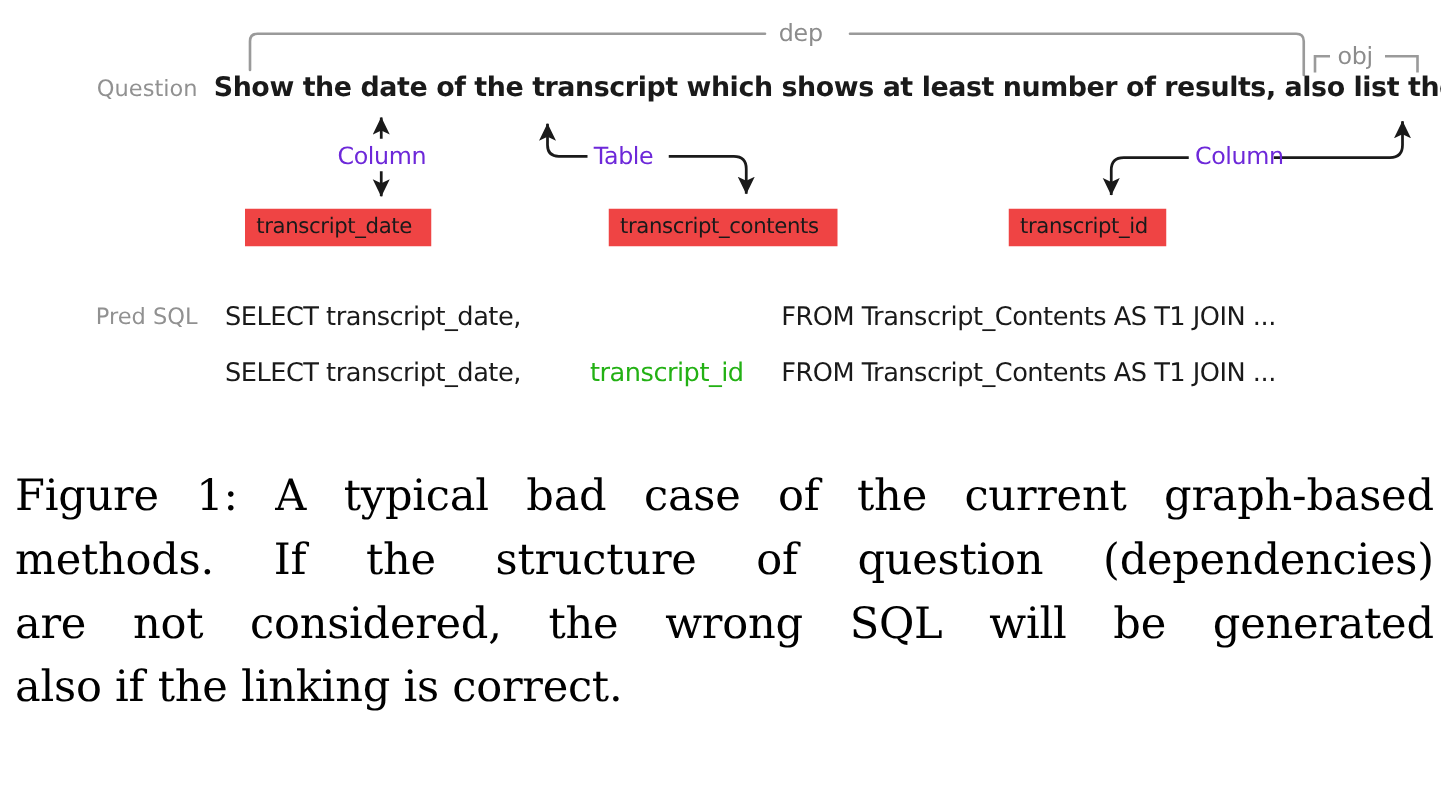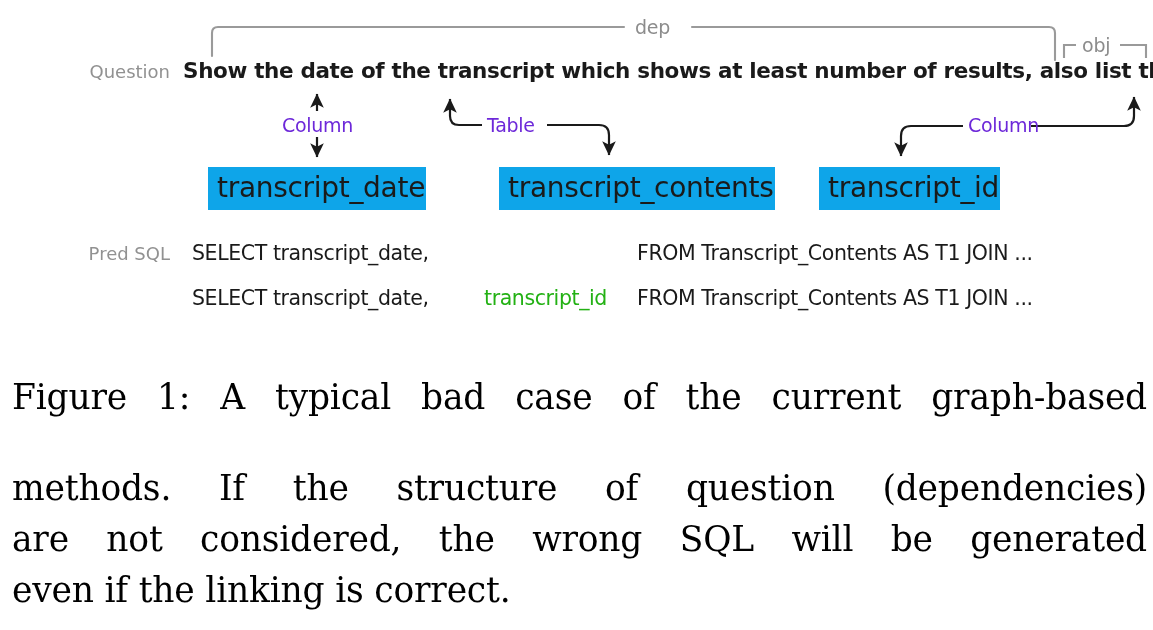--- a/index.html
+++ b/index.html
@@ -11,21 +11,21 @@
     width: 1153px;
     height: 630px;
     position: relative;
     overflow: hidden;
     font-family: "DejaVu Sans", sans-serif;
     -webkit-font-smoothing: antialiased;
   }
 
   #figure-area {
     position: absolute;
-    left: 12px;
+    left: 0;
     top: 0;
     width: 983px;
     height: 340px;
   }
 
   #annot-svg {
     position: absolute;
     left: 0;
     top: 0;
     width: 1153px;
@@ -51,26 +51,26 @@
     font-family: "DejaVu Sans", sans-serif;
     font-size: 21.5px;
     font-weight: 600;
     color: #1a1a1a;
     white-space: nowrap;
     letter-spacing: -0.35px;
   }
 
   .schema-chip {
     position: absolute;
-    background: #0ea5e9;
+    background: #ef4444;
     font-family: "DejaVu Sans", sans-serif;
-    font-size: 28px;
+    font-size: 17px;
     color: #1a1a1a;
     white-space: nowrap;
-    padding: 4px 1px 6px 9px;
+    padding: 4px 15px 6px 9px;
     letter-spacing: -0.3px;
   }
 
   .sql-line {
     position: absolute;
     font-family: "DejaVu Sans", sans-serif;
     font-size: 20.5px;
     color: #1a1a1a;
     white-space: nowrap;
     letter-spacing: -0.4px;
@@ -179,16 +179,16 @@
   <div class="sql-line" style="left:0; top:286px; width:1153px; height:30px;">
     <span class="sql-seg" style="left:180px; top:0;">SELECT  transcript_date,</span>
     <span class="sql-seg sql-green" style="left:472px; top:0;">transcript_id</span>
     <span class="sql-seg" style="left:625px; top:0;">FROM  Transcript_Contents AS T1 JOIN ...</span>
   </div>
 
 </div>
 
 <div id="caption">
   <div style="text-align-last: justify;">Figure 1: A typical bad case of the current graph-based</div>
-  <div style="text-align-last: justify; margin-top: 40px;">methods.   If the structure of question (dependencies)</div>
+  <div style="text-align-last: justify;">methods.   If the structure of question (dependencies)</div>
   <div style="text-align-last: justify;">are not considered, the wrong SQL will be generated</div>
-  <div class="last-line">even if the linking is correct.</div>
+  <div class="last-line">also if the linking is correct.</div>
 </div>
 
 </body></html>

